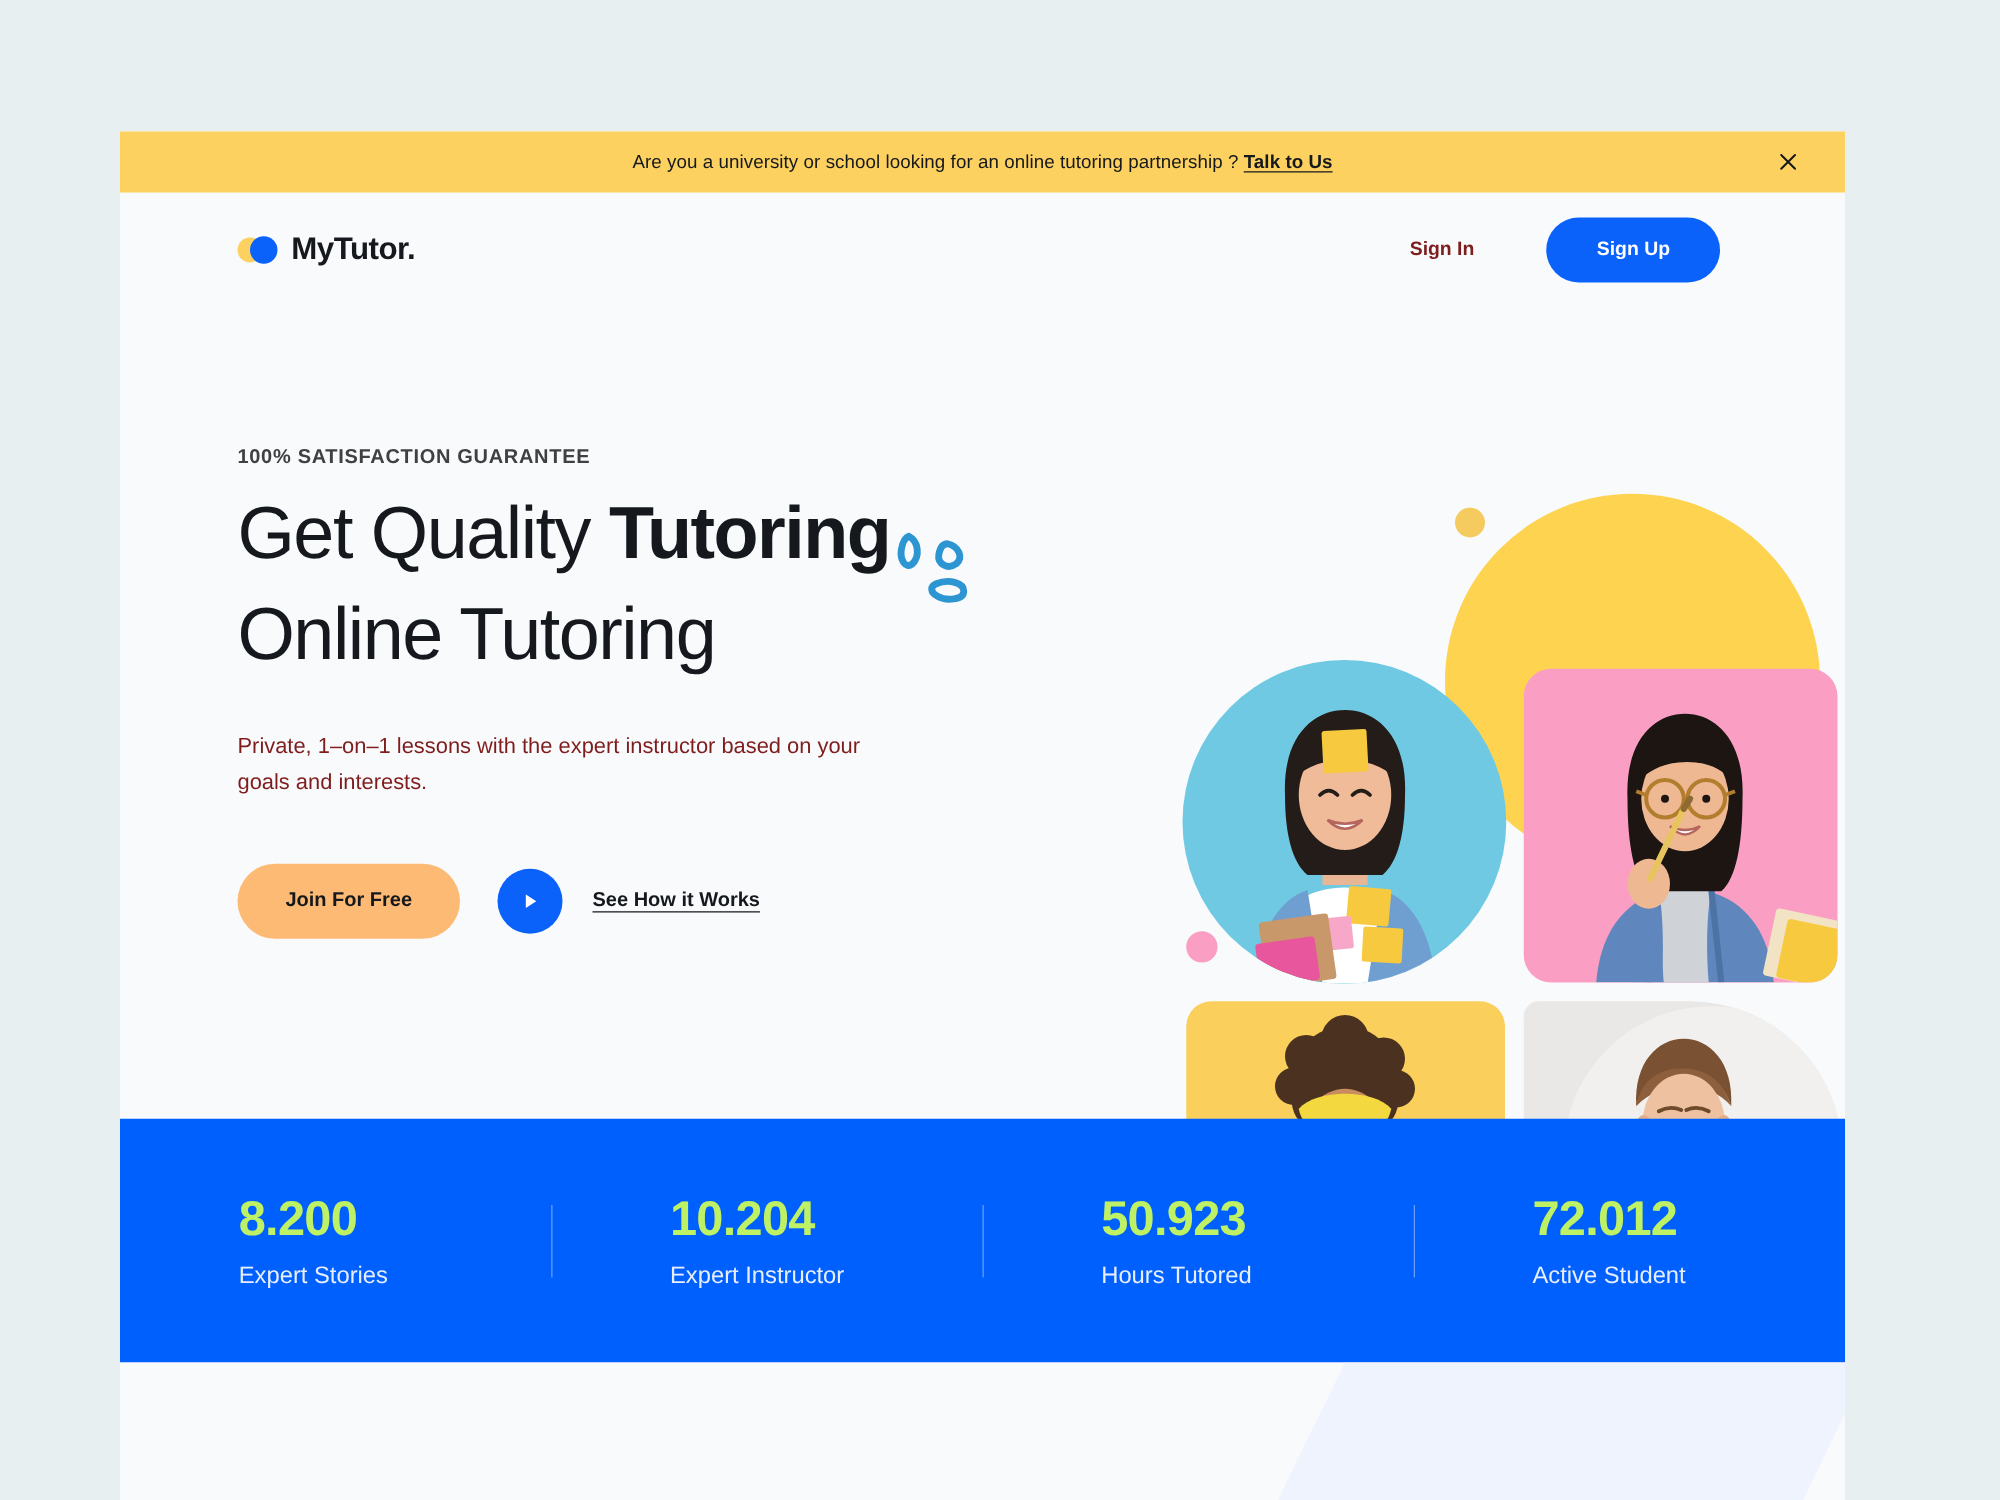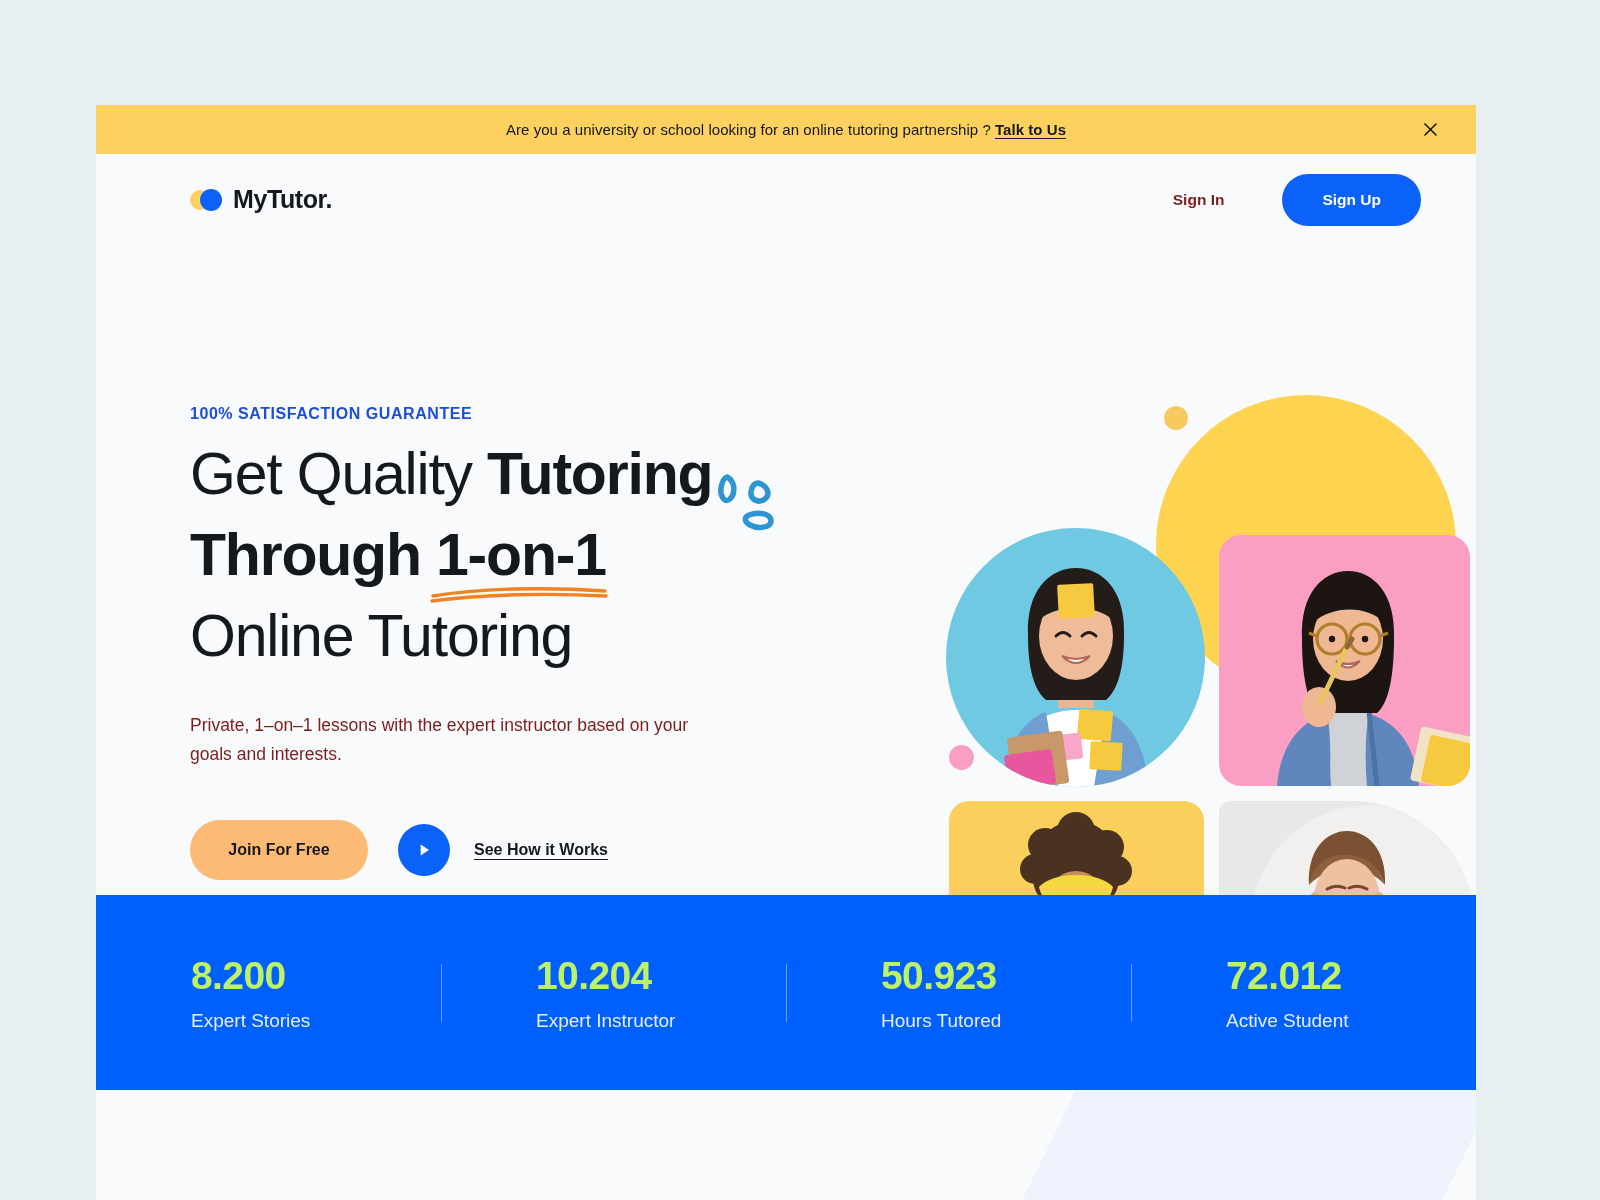--- a/index.html
+++ b/index.html
@@ -60,21 +60,21 @@
     justify-content: center;
     cursor: pointer;
   }
   .banner-close svg { display: block; }
 
   
   .nav {
     height: 91px;
     display: flex;
     align-items: center;
-    padding: 0 55px 0 94px;
+    padding: 0 100px 0 94px;
     position: relative;
   }
   .brand {
     display: flex;
     align-items: center;
     gap: 10px;
     cursor: pointer;
   }
   .logo-mark {
     position: relative;
@@ -154,24 +154,23 @@
   .hero-left {
     position: absolute;
     left: 94px;
     top: 112px;
     width: 620px;
   }
 
   .eyebrow {
     font-size: 16px;
     font-weight: bold;
-    color: #1d4ed8;
+    color: #404040;
     letter-spacing: 0.55px;
     margin-bottom: 22px;
-    margin-top: 48px;
   }
 
   .headline {
     position: relative;
     color: #15181c;
     line-height: 1.0;
   }
   .hl-row {
     font-size: 59px;
     letter-spacing: -1.2px;
@@ -413,26 +412,20 @@
     <div class="hero-left">
 
       <div class="eyebrow">100% SATISFACTION GUARANTEE</div>
 
       <div class="headline">
 
         <div class="hl-row r1">
           <span class="hl-light">Get Quality </span><span class="hl-bold">Tutoring</span>
         </div>
 
-        <div class="hl-row r2">
-          <span class="hl-bold">Through </span><span class="underline-wrap"><span class="hl-bold">1-on-1</span><svg class="underline-svg" viewBox="0 0 180 20">
-              <path d="M3 13 C 50 5, 118 4, 175 8" stroke="#f58220" stroke-width="3.4" fill="none" stroke-linecap="round"></path>
-              <path d="M2 18 C 52 11, 120 10, 176 13" stroke="#f58220" stroke-width="3.4" fill="none" stroke-linecap="round"></path>
-            </svg></span>
-        </div>
 
         <div class="hl-row r3">
           <span class="hl-light">Online Tutoring</span>
         </div>
 
         <svg class="sparkle" viewBox="0 0 70 62">
           <g fill="none" stroke="#2e95d3" stroke-width="5.5" stroke-linejoin="round">
             <path d="M14 6 C 22 10, 23 22, 17 28 C 11 33, 7 24, 8 17 C 9 11, 11 7, 14 6 Z"></path>
             <path d="M45 12 C 54 14, 58 23, 52 28 C 45 33, 37 28, 38 21 C 39 15, 41 12, 45 12 Z"></path>
             <path d="M36 44 C 46 40, 58 43, 58 50 C 58 57, 44 58, 37 54 C 31 51, 31 46, 36 44 Z"></path>

